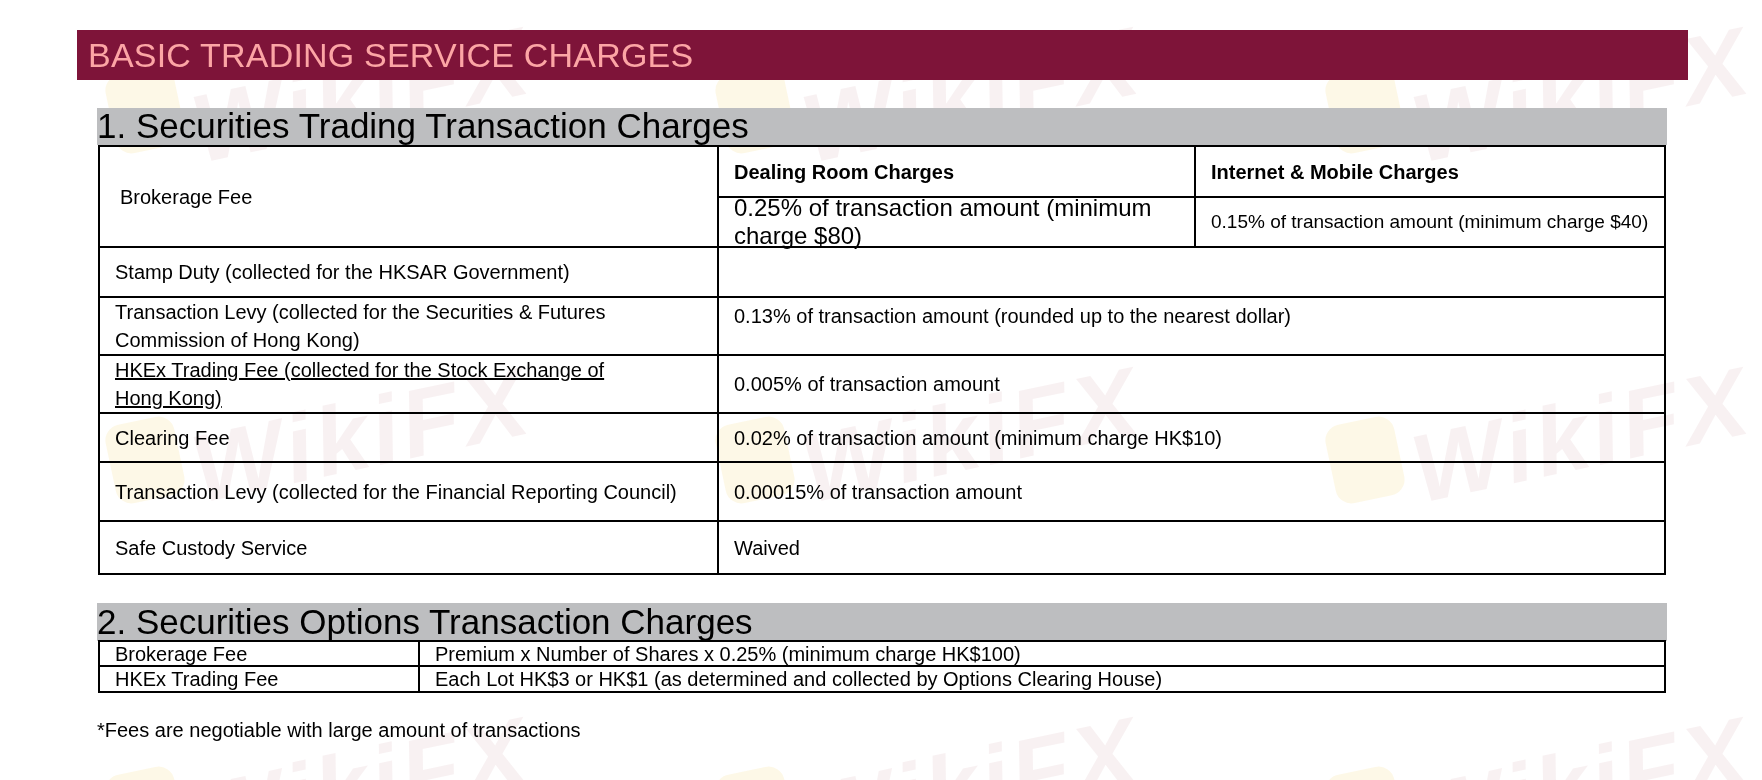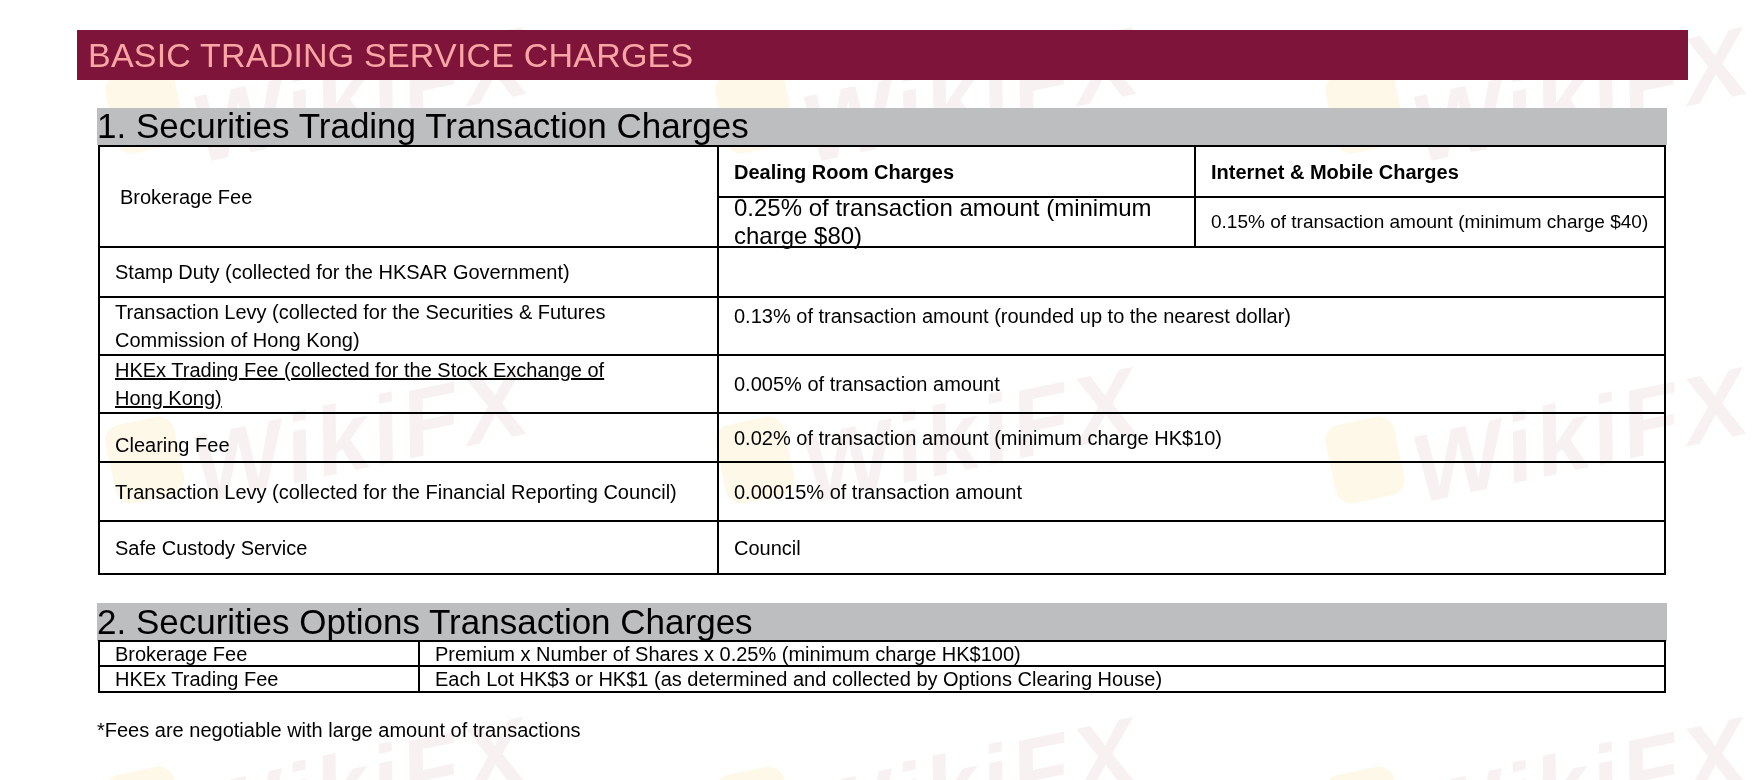--- a/index.html
+++ b/index.html
@@ -113,39 +113,39 @@
     <span>Transaction Levy (collected for the Securities &amp; Futures Commission of Hong Kong)</span>
   </div>
 
   <div class="cell" style="left:0;top:209px;width:535px;height:56px;text-decoration:underline;">
     <span>HKEx Trading Fee (collected for the Stock Exchange of Hong Kong)</span>
   </div>
   <div class="cell" style="left:619px;top:209px;width:947px;height:56px;">
     <span>0.005% of transaction amount</span>
   </div>
 
-  <div class="cell" style="left:0;top:274px;width:617px;height:47px;">
+  <div class="cell" style="left:0;top:267px;width:617px;height:47px;">
     <span>Clearing Fee</span>
   </div>
   <div class="cell" style="left:619px;top:267px;width:947px;height:47px;">
     <span>0.02% of transaction amount (minimum charge HK$10)</span>
   </div>
 
   <div class="cell" style="left:0;top:316px;width:617px;height:57px;">
     <span>Transaction Levy (collected for the Financial Reporting Council)</span>
   </div>
   <div class="cell" style="left:619px;top:316px;width:788px;height:57px;">
     <span>0.00015% of transaction amount</span>
   </div>
 
   <div class="cell" style="left:0;top:375px;width:617px;height:51px;">
     <span>Safe Custody Service</span>
   </div>
   <div class="cell" style="left:619px;top:375px;width:947px;height:51px;">
-    <span>Council</span>
+    <span>Waived</span>
   </div>
 </div>
 
 <div class="section-bar" style="top:603px;height:38px;">
   <span style="top:-1px;">2. Securities Options Transaction Charges</span>
 </div>
 
 <div class="tbl" style="left:98px;top:640px;width:1568px;height:53px;">
   <div class="vline" style="left:318px;top:0;height:49px;"></div>
   <div class="hline" style="left:0;top:23px;width:1566px;"></div>

